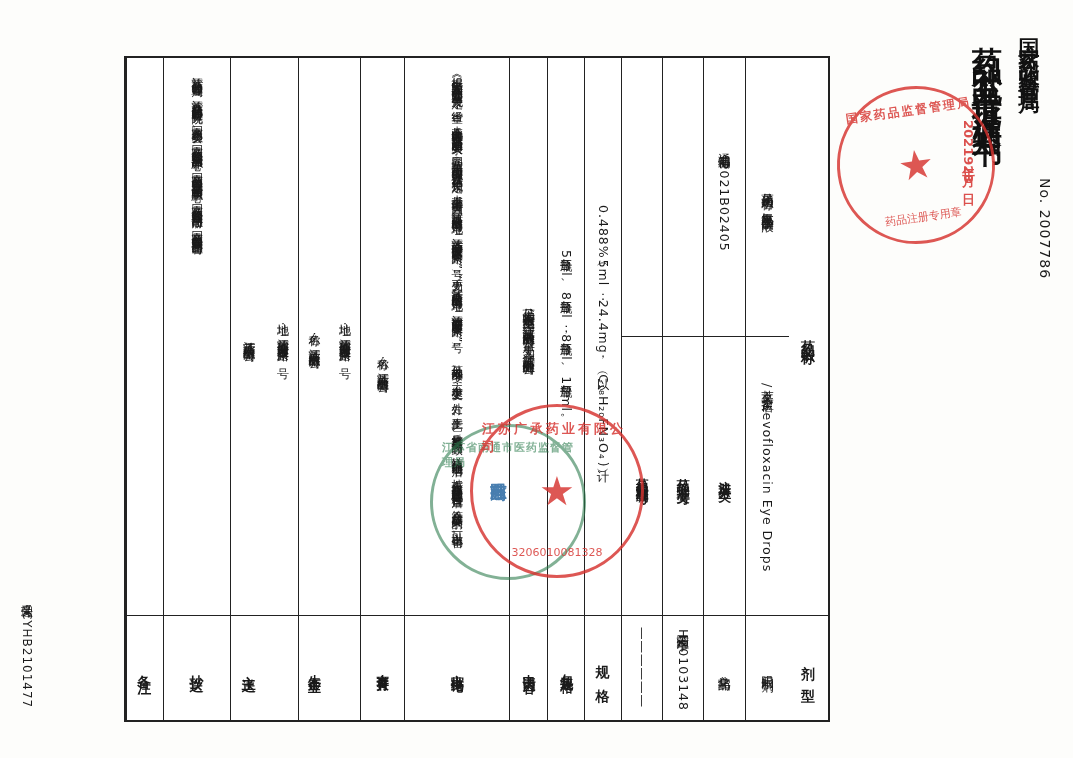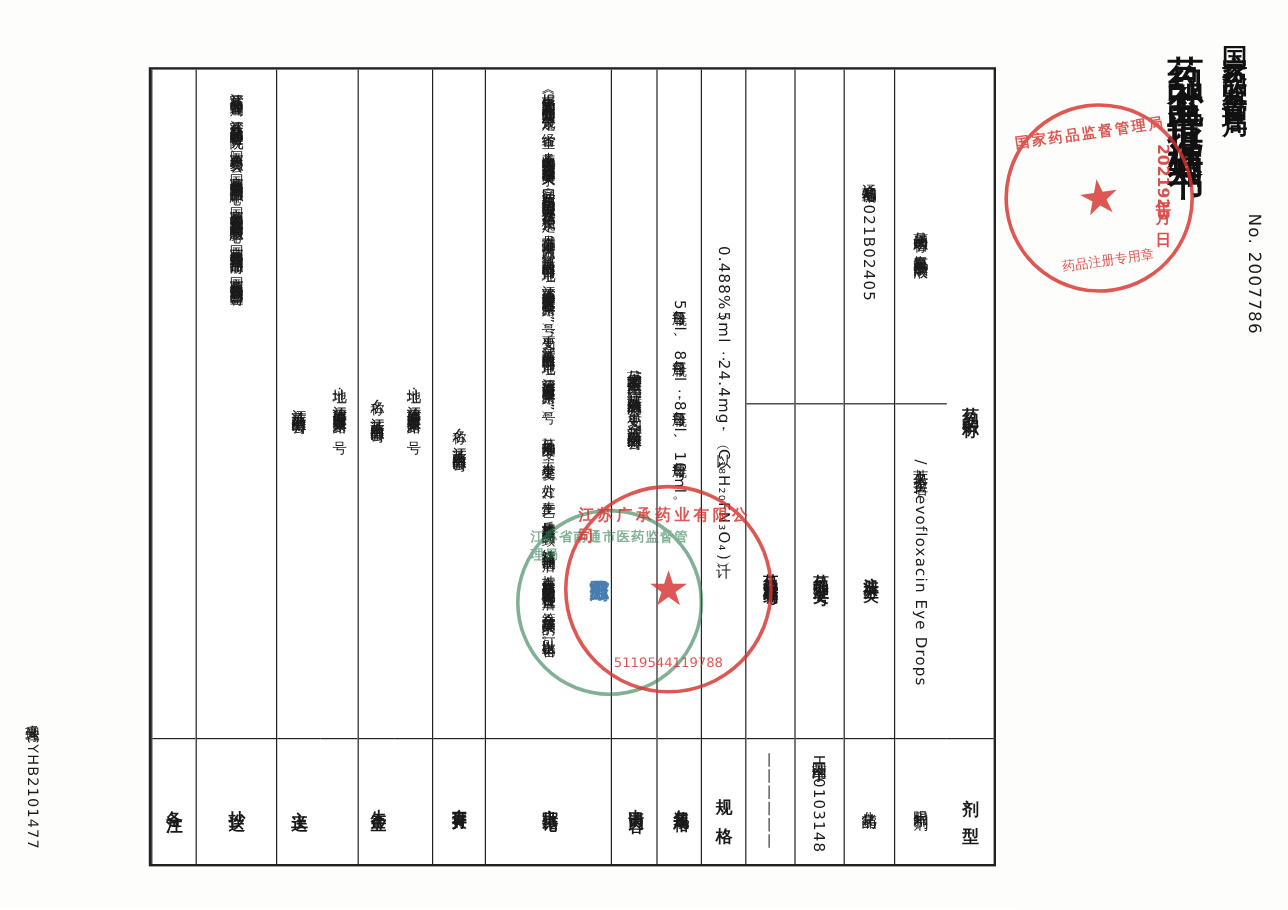--- a/index.html
+++ b/index.html
@@ -375,18 +375,18 @@
   </div>
   <div class="stamp-date">2021年9月23日</div>
 
   <div class="stamp stamp-green">
     <div class="stamp-ring-text" style="display:flex;align-items:flex-start;justify-content:center;font-size:11px;font-weight:bold;letter-spacing:1px;padding-top:4px;">江苏省南通市医药监督管理局</div>
   </div>
 
   <div class="stamp stamp-red-big">
     <div class="star">★</div>
     <div class="stamp-ring-text" style="display:flex;align-items:flex-start;justify-content:center;font-size:13px;font-weight:bold;letter-spacing:3px;padding-top:4px;">江苏广承药业有限公司</div>
-    <div class="stamp-bottom-text">5119544119788</div>
+    <div class="stamp-bottom-text">3206010081328</div>
   </div>
 
   <div class="sig">江苏广承药业有限公司</div>
 
 </div>
 
 </body></html>

